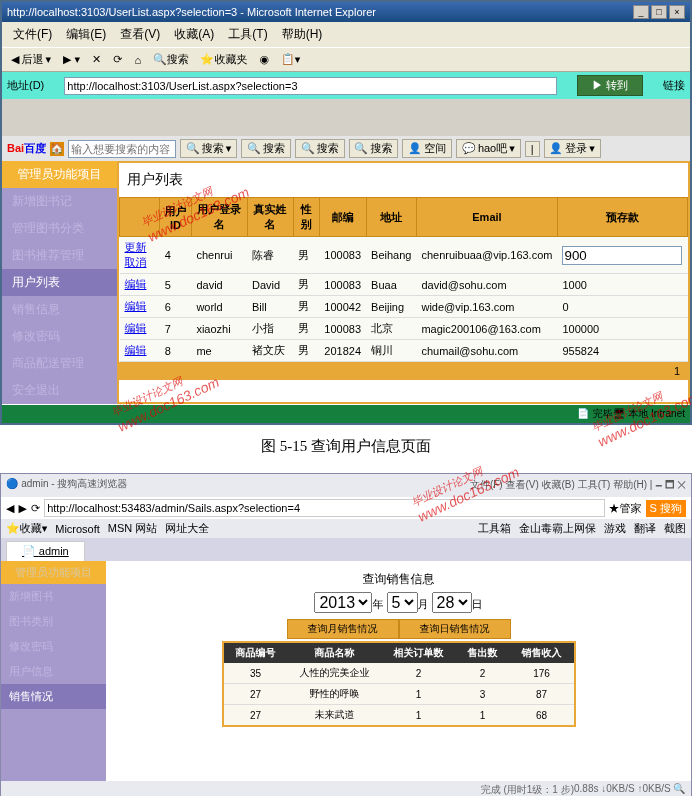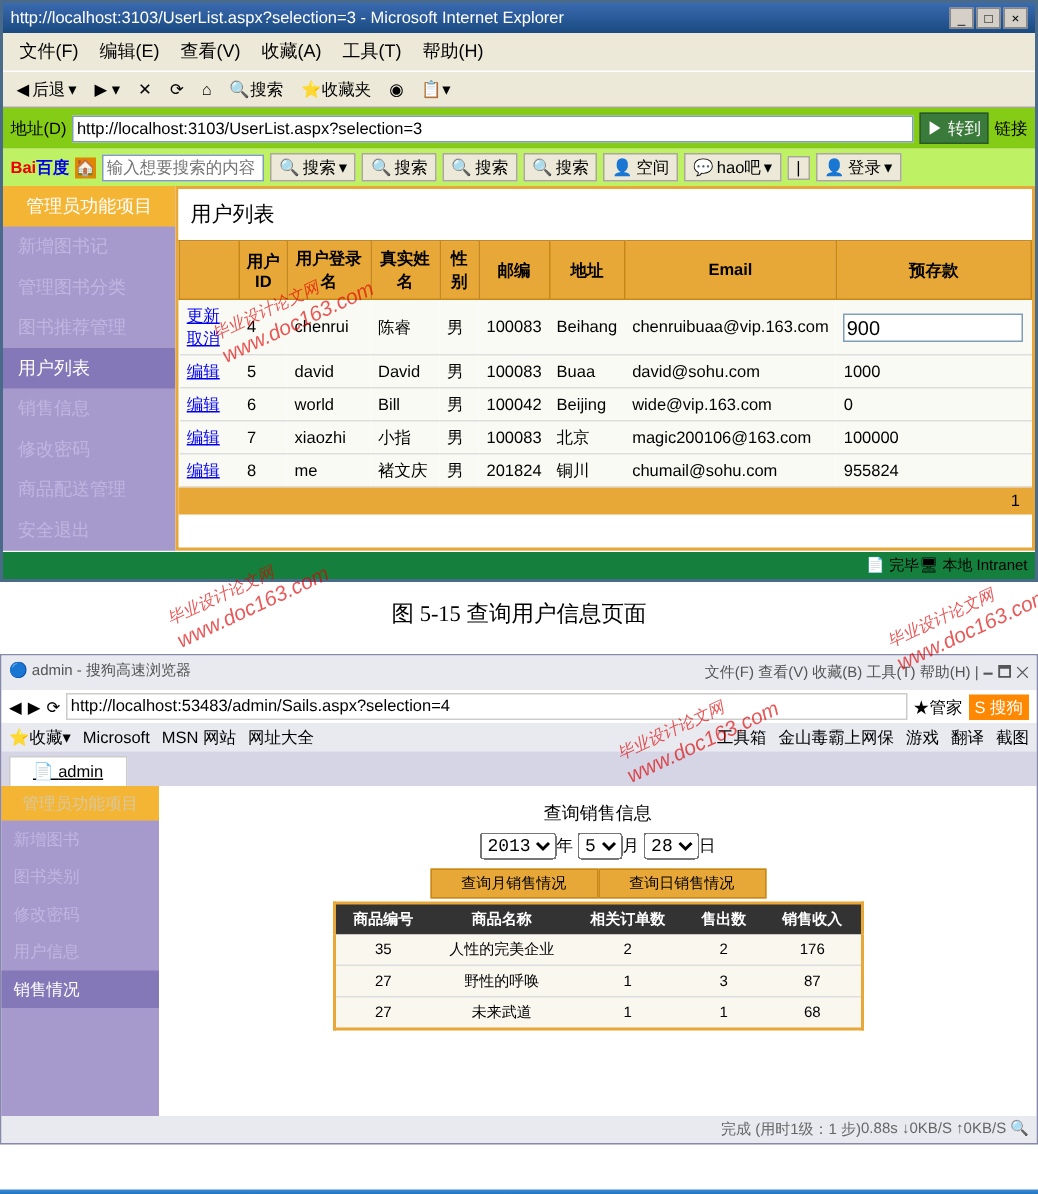--- a/index.html
+++ b/index.html
@@ -5,24 +5,24 @@
 * { box-sizing: border-box; margin: 0; padding: 0; }
 body { font-family: "Microsoft YaHei", SimSun, Arial, sans-serif; font-size: 11px; background: #fff; width: 692px; }
 .window { border: 2px solid #4a6a8a; background: #d4d0c8; }
 .titlebar { background: linear-gradient(#3a6ab0, #1a4a80); color: #fff; padding: 3px 5px; display: flex; justify-content: space-between; align-items: center; font-size: 11px; }
 .titlebar-btns { display: flex; gap: 2px; }
 .titlebar-btn { width: 16px; height: 14px; background: #d4d0c8; border: 1px solid #888; display: flex; align-items: center; justify-content: center; font-size: 9px; cursor: pointer; color: #000; }
 .menubar { background: #ece9d8; padding: 2px 5px; display: flex; gap: 2px; font-size: 12px; align-items: center; }
 .menu-item { padding: 2px 6px; cursor: pointer; }
 .toolbar { background: #ece9d8; padding: 2px 5px; display: flex; gap: 4px; align-items: center; border-top: 1px solid #fff; border-bottom: 1px solid #aca899; }
 .tb-btn { padding: 2px 4px; cursor: pointer; display: flex; align-items: center; gap: 2px; font-size: 11px; }
-.addressbar { background: #84cc16; padding: 3px 5px; display: flex; gap: 4px; align-items: center; }
+.addressbar { background: #5eead4; padding: 3px 5px; display: flex; gap: 20px; align-items: center; }
 .addressbar input { flex: 1; padding: 2px; border: 1px solid #7f9db9; font-size: 11px; }
-.go-btn { background: #3a7a3a; color: #fff; padding: 2px 4px; border: 1px solid #2a5a2a; cursor: pointer; }
-.searchbar { background: #bef264; padding: 3px 5px; display: flex; gap: 4px; align-items: center; }
+.go-btn { background: #3a7a3a; color: #fff; padding: 2px 14px; border: 1px solid #2a5a2a; cursor: pointer; }
+.searchbar { background: #e5e5e5; padding: 3px 5px; display: flex; gap: 4px; align-items: center; margin-top: 37px; }
 .searchbar input { width: 108px; padding: 2px; border: 1px solid #7f9db9; font-size: 11px; }
 .sb-btn { padding: 1px 5px; background: #ece9d8; border: 1px solid #aca899; cursor: pointer; font-size: 11px; display: flex; align-items: center; gap: 2px; }
 .content-area { display: flex; background: #bbb0dd; min-height: 200px; }
 .sidebar { width: 115px; background: #a69acd; }
 .sidebar-header { background: #f5b534; color: #fff; padding: 5px; font-size: 12px; text-align: center; }
 .sidebar-item { padding: 5px 10px; color: #c0b5e0; cursor: pointer; font-size: 12px; }
 .sidebar-item.active { background: #8578b8; color: #fff; }
 .main-panel { flex: 1; background: #fff; border: 2px solid #e8a838; margin: 0; }
 .panel-title { padding: 8px; font-size: 14px; background: #fff; }
 .data-table { width: 100%; border-collapse: collapse; }
@@ -40,21 +40,21 @@
 .win2-url input { flex: 1; border: 1px solid #ccc; padding: 2px; font-size: 11px; }
 .win2-toolbar { background: #e8eaf0; padding: 2px 5px; display: flex; gap: 8px; font-size: 11px; align-items: center; }
 .win2-tab { background: #fff; display: inline-block; padding: 3px 15px; border: 1px solid #ccc; border-bottom: none; font-size: 11px; margin-left: 5px; text-decoration: underline; }
 .win2-content { display: flex; background: #a69acd; min-height: 220px; }
 .win2-sidebar { width: 105px; }
 .win2-side-item { padding: 5px 8px; color: #c0b5e0; font-size: 11px; cursor: pointer; }
 .win2-side-item.active { background: #8578b8; color: #fff; }
 .win2-main { flex: 1; background: #fff; padding: 10px; }
 .sales-title { text-align: center; font-size: 12px; }
 .date-row { text-align: center; padding: 4px; font-size: 11px; }
-.date-row select { font-size: 12px; font-family: Liberation Mono, monospace; }
+.date-row select { font-size: 16px; }
 .query-btns { display: flex; justify-content: center; gap: 0; margin: 2px 0; }
 .query-btn { background: #e8a838; padding: 2px 20px; border: 1px solid #c88818; font-size: 10px; cursor: pointer; }
 .sales-table { margin: 0 auto; border-collapse: collapse; border: 2px solid #e8a838; }
 .sales-table th { background: #333; color: #fff; padding: 3px 12px; font-size: 10px; }
 .sales-table td { background: #faf7ef; padding: 3px 12px; font-size: 10px; text-align: center; border-bottom: 1px solid #ddd; }
 .taskbar { background: linear-gradient(#3a8cd8, #1a6cb8); display: flex; align-items: center; padding: 2px; gap: 2px; justify-content: space-between; margin-top: 30px; }
 .icon-sq { width: 14px; height: 14px; display: inline-block; }
 .container { position: relative; }
 .win2-status { background: #e8eaf0; padding: 2px 5px; display: flex; justify-content: flex-end; font-size: 10px; color: #666; }
 </style>

